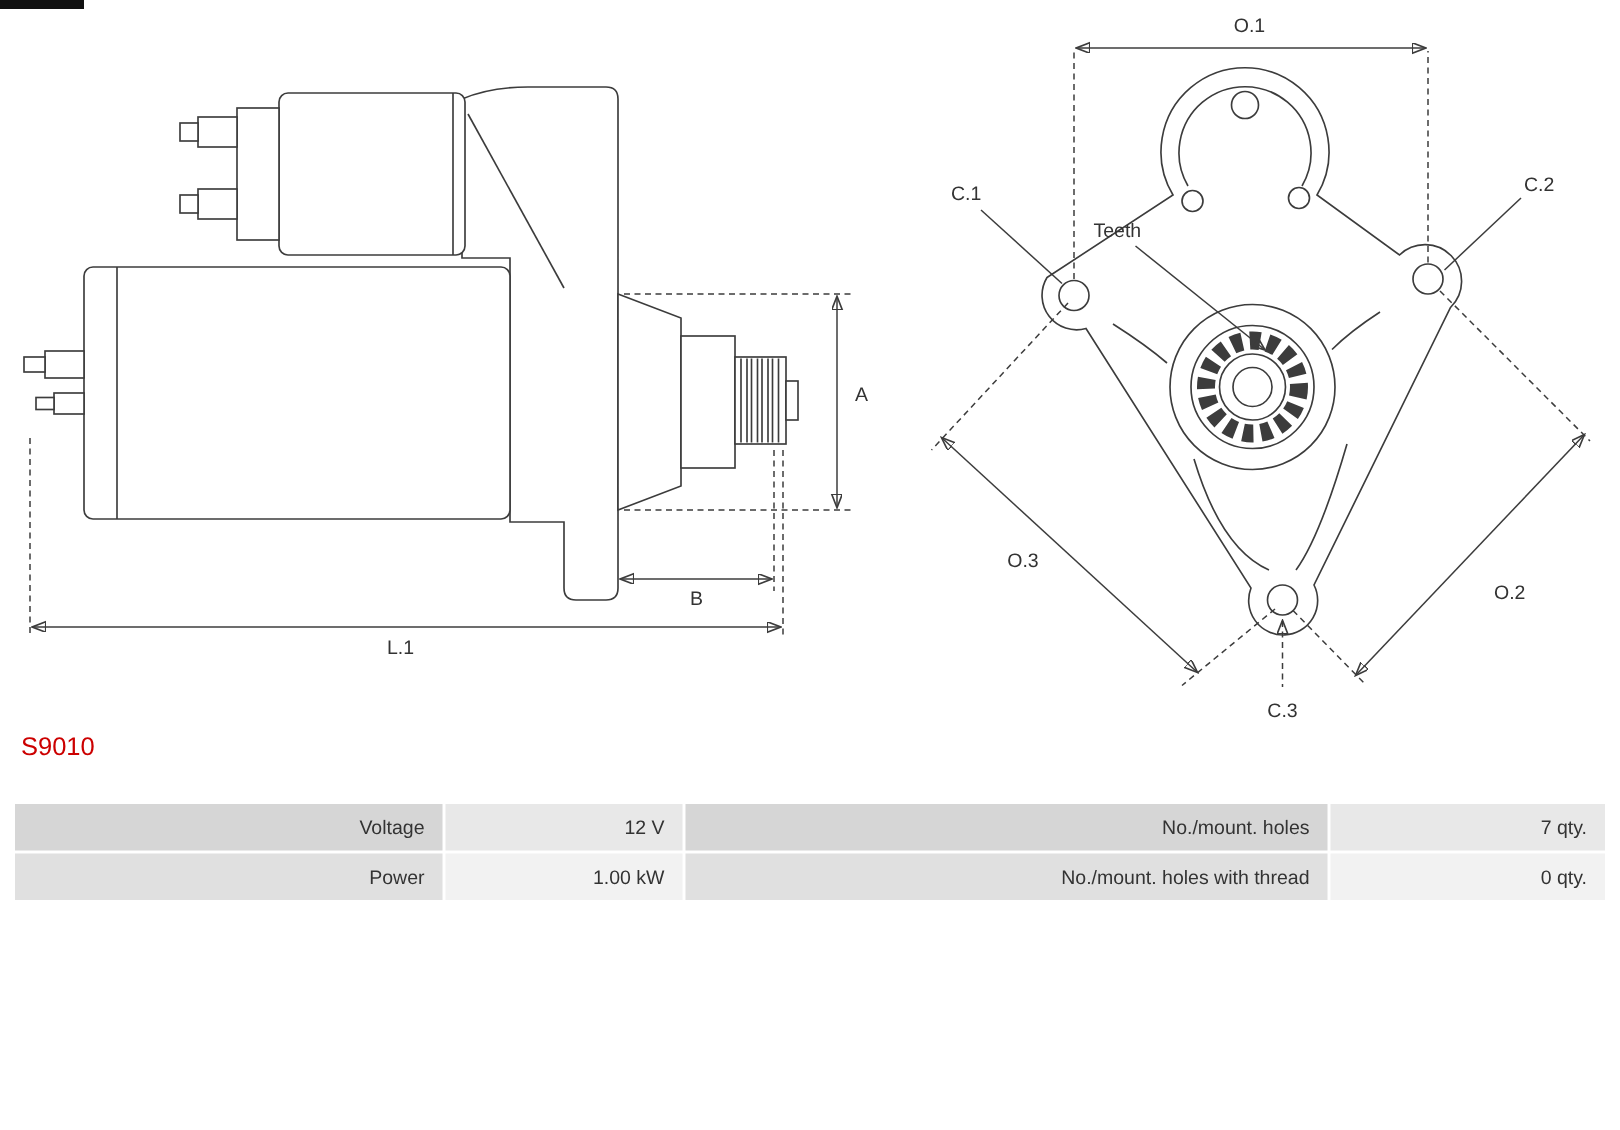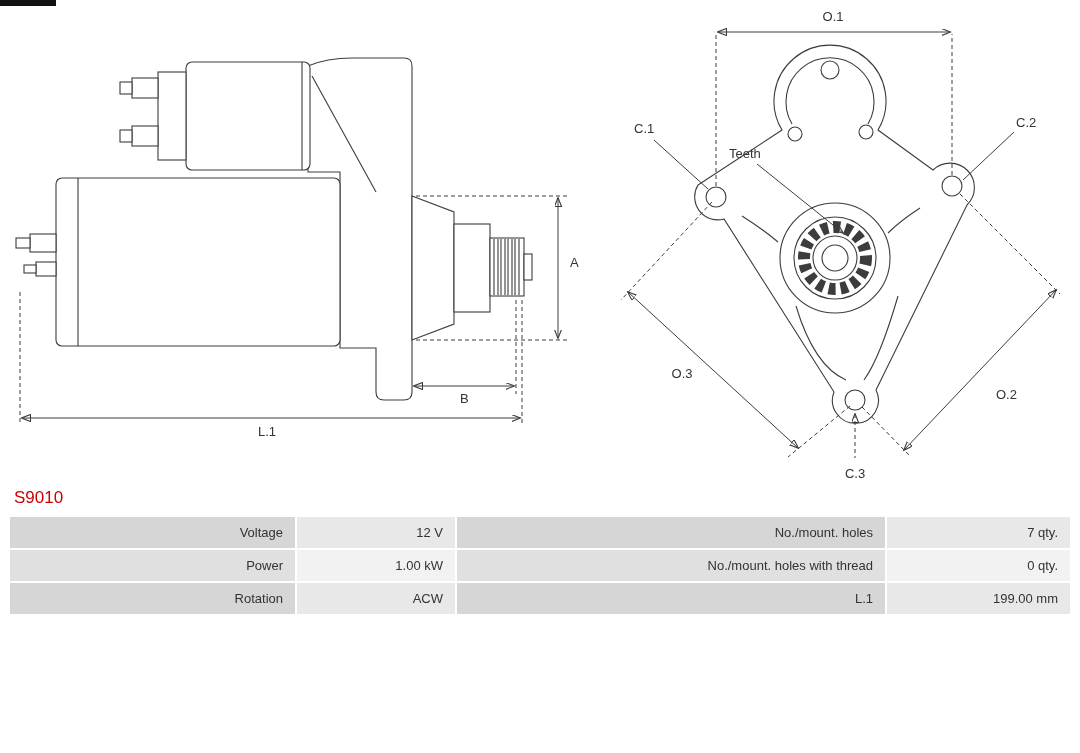--- a/index.html
+++ b/index.html
@@ -9,21 +9,21 @@
   .drawings{position:absolute;left:0;top:0;}
   .drawings path,.drawings rect,.drawings circle,.drawings line,.drawings polyline{
       stroke:var(--line,#3c3c3c);fill:none;stroke-width:1.1;}
   .drawings .w{fill:#ffffff;}
   .drawings .dash{stroke-dasharray:4 3;stroke-width:1;}
   .drawings .dim{stroke-width:1;}
   .drawings .teeth-ring{stroke-width:12;stroke-dasharray:7 5;}
   .drawings .teeth-hatch{stroke-width:0.8;}
   .drawings text{stroke:none;fill:var(--text,#333);font-size:13px;font-family:"Liberation Sans",sans-serif;}
   .part-number{position:absolute;left:14px;top:488px;font-size:17px;color:var(--part-number-red,#cc0000);}
-  .specs{position:absolute;left:8px;top:515px;width:1064px;border-spacing:2px;table-layout:fixed;}
+  .specs{position:absolute;left:8px;top:534px;width:1064px;border-spacing:2px;table-layout:fixed;}
   .specs td{height:31px;font-size:13px;padding:0 12px;white-space:nowrap;overflow:hidden;color:var(--text,#333);}
   .specs td.lbl{text-align:right;}
   .specs td.val{text-align:right;}
   tr.odd  .lbl{background:var(--row-label-dark,#d6d6d6);}
   tr.odd  .val{background:var(--row-value-dark,#e8e8e8);padding-left:37px;}
   tr.even .lbl{background:var(--row-label-light,#e0e0e0);padding-left:46px;}
   tr.even .val{background:var(--row-value-light,#f2f2f2);}
   .specs td.blank{background:transparent;}
 </style>
 </head>
@@ -162,22 +162,16 @@
         <td class="val">12 V</td>
         <td class="lbl">No./mount. holes</td>
         <td class="val">7 qty.</td>
       </tr>
       <tr class="even">
         <td class="lbl">Power</td>
         <td class="val">1.00 kW</td>
         <td class="lbl">No./mount. holes with thread</td>
         <td class="val">0 qty.</td>
       </tr>
-      <tr class="odd">
-        <td class="lbl">Rotation</td>
-        <td class="val">ACW</td>
-        <td class="lbl">L.1</td>
-        <td class="val">199.00 mm</td>
-      </tr>
     </tbody>
   </table>
 
 </div>
 
 </body></html>

